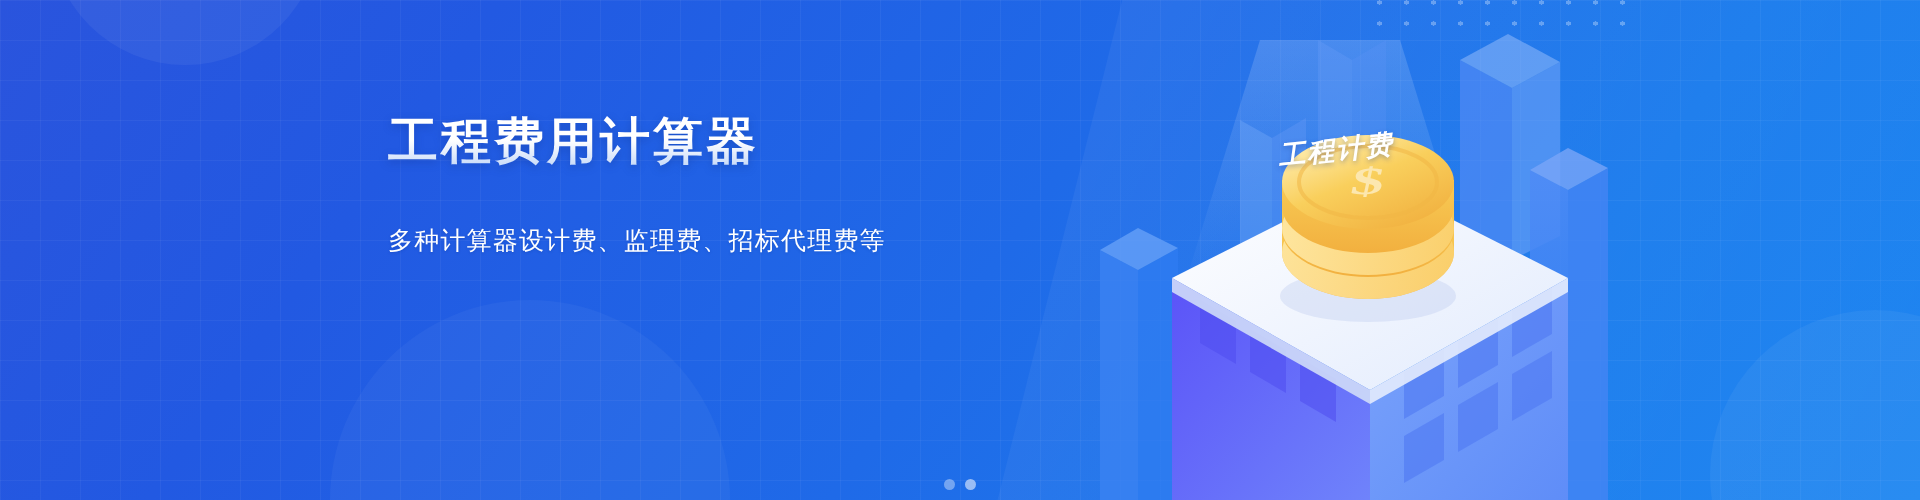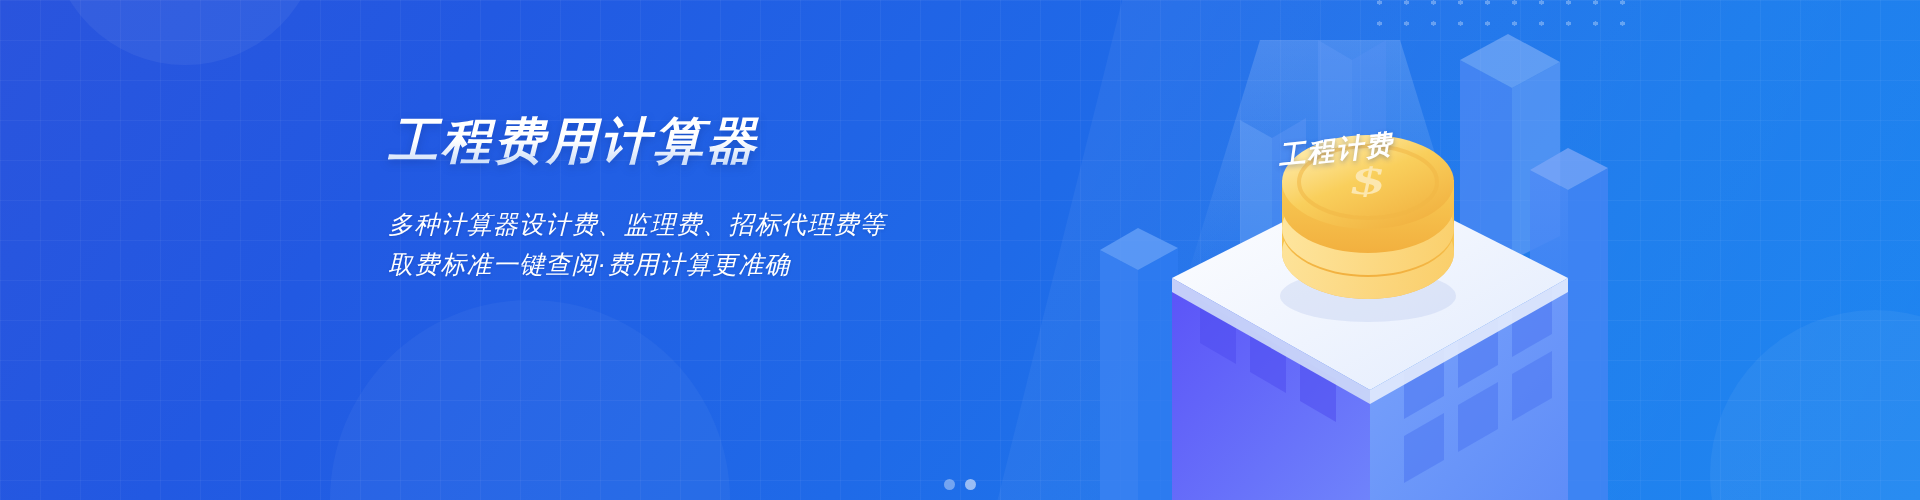--- a/index.html
+++ b/index.html
@@ -49,37 +49,36 @@
     position:absolute; left:1366px; top:-8px;
     width:266px; height:42px;
     background-image:radial-gradient(rgba(255,255,255,.30) 2.6px, transparent 2.8px);
     background-size:27px 21px;
   }
 
   
   .copy{
     position:absolute; left:388px; top:112px;
     width:640px;
-    font-style:italic;
   }
   .title-line{
     font-size:50px;
     line-height:58px;
     font-weight:bold;
     letter-spacing:3px;
     background:linear-gradient(180deg,#ffffff 0%,#ffffff 48%,#dbe7fb 78%,#bed5f8 100%);
     -webkit-background-clip:text;
     background-clip:text;
     color:transparent;
     -webkit-text-fill-color:transparent;
     filter:drop-shadow(0 3px 4px rgba(10,40,120,.28));
     white-space:nowrap;
   }
   .subtitle{
-    margin-top:34px;
+    margin-top:50px;
   }
   .sub-line{
     font-size:25px;
     line-height:40px;
     color:#ffffff;
     letter-spacing:1.2px;
     white-space:nowrap;
     text-shadow:0 1px 3px rgba(10,40,120,.22);
   }
 
@@ -119,21 +118,20 @@
   <div class="circle-tl"></div>
   <div class="circle-bl"></div>
   <div class="circle-br"></div>
   <div class="sweep"></div>
   <div class="dotgrid"></div>
 
   <div class="copy">
     <div class="title-line">工程费用计算器</div>
     <div class="subtitle">
       <div class="sub-line">多种计算器设计费、监理费、招标代理费等</div>
-      <div class="sub-line">取费标准一键查阅·费用计算更准确</div>
     </div>
   </div>
 
   <div class="illus">
     <svg width="620" height="500" viewBox="0 0 620 500" xmlns="http://www.w3.org/2000/svg">
       <defs>
         <linearGradient id="gTowerBack" x1="0" y1="0" x2="0" y2="1">
           <stop offset="0%" stop-color="#5e8ff7"></stop>
           <stop offset="100%" stop-color="#3d7bf3"></stop>
         </linearGradient>

